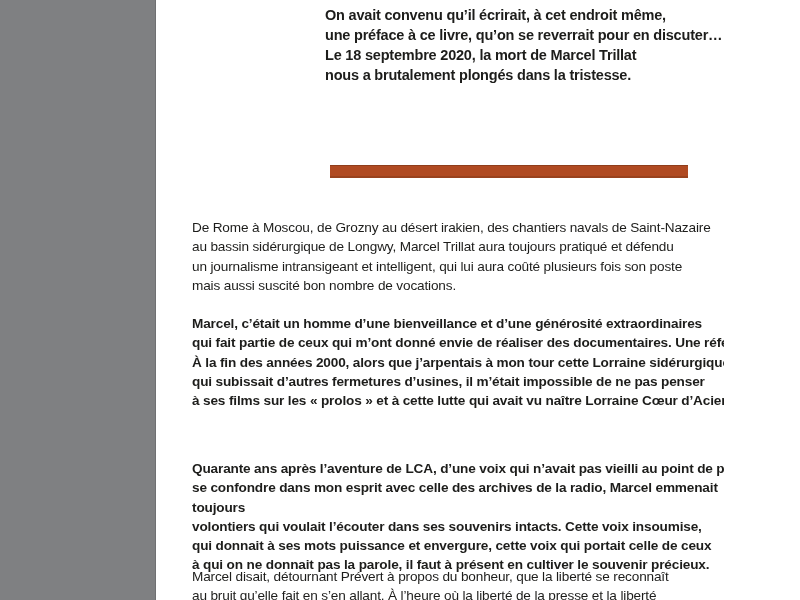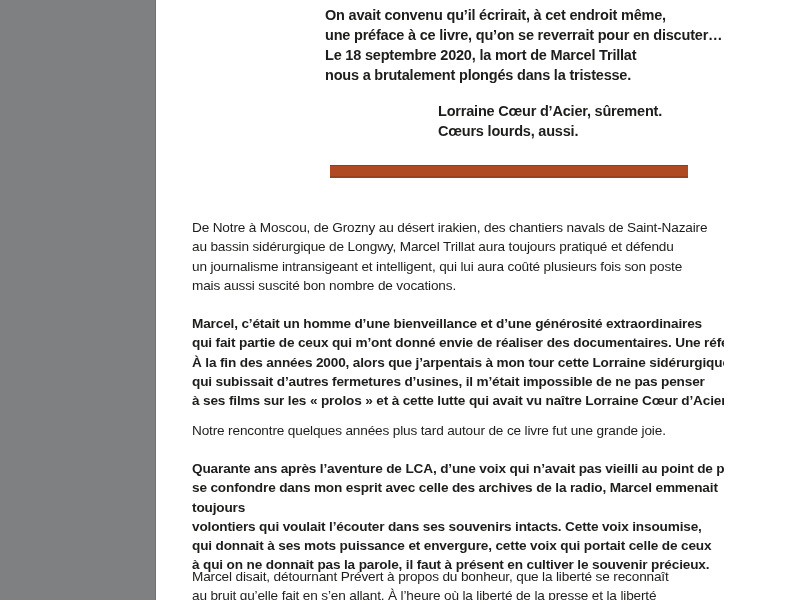--- a/index.html
+++ b/index.html
@@ -72,35 +72,32 @@
 
 <div class="canvas">
   <div class="sidebar"></div>
   <div class="page"></div>
 
   <div class="dedication">On avait convenu qu’il écrirait, à cet endroit même,
 une préface à ce livre, qu’on se reverrait pour en discuter…
 Le 18 septembre 2020, la mort de Marcel Trillat
 nous a brutalement plongés dans la tristesse.</div>
 
-  <div class="signature">Lorraine Cœur d’Acier, sûrement.
-Cœurs lourds, aussi.</div>
 
   <div class="rule"></div>
 
-  <p class="para p0">De Notre à Moscou, de Grozny au désert irakien, des chantiers navals de Saint-Nazaire
+  <p class="para p0">De Rome à Moscou, de Grozny au désert irakien, des chantiers navals de Saint-Nazaire
 au bassin sidérurgique de Longwy, Marcel Trillat aura toujours pratiqué et défendu
 un journalisme intransigeant et intelligent, qui lui aura coûté plusieurs fois son poste
 mais aussi suscité bon nombre de vocations.</p>
   <p class="para p1">Marcel, c’était un homme d’une bienveillance et d’une générosité extraordinaires
 qui fait partie de ceux qui m’ont donné envie de réaliser des documentaires. Une référence.
 À la fin des années 2000, alors que j’arpentais à mon tour cette Lorraine sidérurgique
 qui subissait d’autres fermetures d’usines, il m’était impossible de ne pas penser
 à ses films sur les « prolos » et à cette lutte qui avait vu naître Lorraine Cœur d’Acier.</p>
-  <p class="para p2">Notre rencontre quelques années plus tard autour de ce livre fut une grande joie.</p>
   <p class="para p3">Quarante ans après l’aventure de LCA, d’une voix qui n’avait pas vieilli au point de parfois
 se confondre dans mon esprit avec celle des archives de la radio, Marcel emmenait toujours
 volontiers qui voulait l’écouter dans ses souvenirs intacts. Cette voix insoumise,
 qui donnait à ses mots puissance et envergure, cette voix qui portait celle de ceux
 à qui on ne donnait pas la parole, il faut à présent en cultiver le souvenir précieux.</p>
   <p class="para p4">Marcel disait, détournant Prévert à propos du bonheur, que la liberté se reconnaît
 au bruit qu’elle fait en s’en allant. À l’heure où la liberté de la presse et la liberté</p>
 </div>
 
 </body></html>

